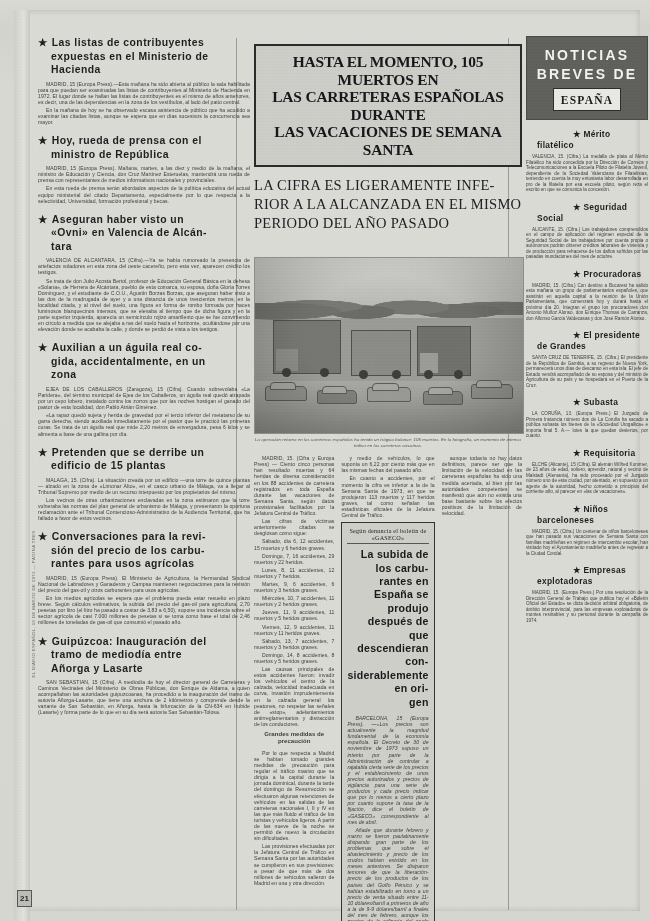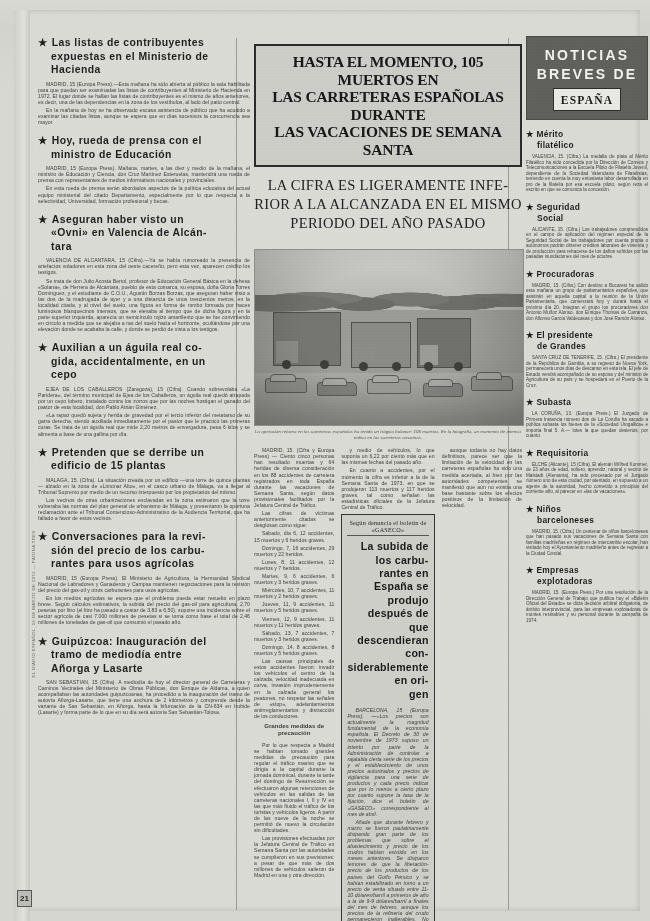--- a/index.html
+++ b/index.html
@@ -75,21 +75,21 @@
     position:relative;margin:8px 0 0 0;border:2px solid #2a2a2a;
     background:#cdcdc8;padding:7px 6px 7px 6px;
   }
   #headline-box .hl{
     display:block;font-family:"Liberation Serif",serif;font-weight:bold;
     font-size:15.2px;line-height:17.5px;color:#16161a;
     letter-spacing:-.2px;text-align:center;
     transform:scaleX(1.02);
   }
   #subhead{
-    margin:9px 0 16px 0;text-align:center;
+    margin:9px 0 24px 0;text-align:left;
   }
   #subhead .sl{
     display:block;font-family:"Liberation Serif",serif;
     font-size:14.5px;line-height:19px;color:#202024;letter-spacing:.3px;
   }
 
   
   #photo{
     position:relative;width:100%;height:175px;margin:2px 0 3px 0;
     background:#9a9a96;overflow:hidden;border:1px solid #8d8d89;
@@ -155,21 +155,21 @@
   #espana-plate span{
     font-family:"Liberation Serif",serif;font-weight:bold;font-size:11.5px;
     letter-spacing:1.2px;color:#1a1a1a;margin-top:40px;
   }
 
   .side-head{
     font-size:8.4px;font-weight:bold;color:#1d1d1d;line-height:11px;
     letter-spacing:.3px;margin:9px 0 3px 0;
   }
   .side-head .ln{display:block;padding-left:11px;}
-  .side-head .ln:first-child{padding-left:0;}
+  .side-head .ln:first-child{padding-left:0;margin-left:47px;}
   .side-p{
     font-size:4.6px;line-height:5.5px;color:#3c3c3a;text-align:justify;
     text-indent:6px;margin:0 0 2px 0;
   }
 </style>
 </head>
 <body>
 
 <div id="page">
   <div id="paper">
@@ -190,41 +190,41 @@
           <span class="ln">expuestas en el Ministerio de</span>
           <span class="ln">Hacienda</span>
         </div>
         <p class="body-p">MADRID, 15 (Europa Press).—Esta mañana ha sido abierta al público la sala habilitada para que puedan ser examinadas las listas de contribuyentes al Ministerio de Hacienda en 1972. El lugar donde se hallan las listas de contribuyentes es el mismo de años anteriores, es decir, una de las dependencias en la zona de los vestíbulos, al lado del patio central.</p>
         <p class="body-p">En la mañana de hoy se ha observado escasa asistencia de público que ha acudido a examinar las citadas listas, aunque se espera que en días sucesivos la concurrencia sea mayor.</p>
       </div>
 
       <div class="brief-block">
         <div class="kicker-head">
           <span class="ln"><span class="star">★</span><span>Hoy, rueda de prensa con el</span></span>
-          <span class="ln">ministro de Educación</span>
+          <span class="ln">ministro de República</span>
         </div>
         <p class="body-p">MADRID, 15 (Europa Press). Mañana, martes, a las diez y medio de la mañana, el ministro de Educación y Ciencia, don Cruz Martínez Esteruelas, mantendrá una rueda de prensa con representantes de medios informativos nacionales y provinciales.</p>
         <p class="body-p">En esta rueda de prensa serán abordados aspectos de la política educativa del actual equipo ministerial del citado Departamento, especialmente por lo que respecta a la selectividad, Universidad, formación profesional y becas.</p>
       </div>
 
       <div class="brief-block">
         <div class="kicker-head">
           <span class="ln"><span class="star">★</span><span>Aseguran haber visto un</span></span>
           <span class="ln">«Ovni» en Valencia de Alcán-</span>
           <span class="ln">tara</span>
         </div>
         <p class="body-p">VALENCIA DE ALCANTARA, 15 (Cifra).—Ya se había rumoreado la presencia de artefactos voladores en esta zona del oeste cacereño, pero esta vez, aparecen crédito los testigos.</p>
         <p class="body-p">Se trata de don Julio Acosta Bertol, profesor de Educación General Básica en la dehesa «Solana», de Herrera de Alcántara, pueblo de esta comarca, su esposa, doña Gloria Torres Domínguez, y el estudiante de C.O.U., Agustín Borzas Borzas, que aseguran haber visto a las dos de la madrugada de ayer y a una distancia de unos trescientos metros, en la localidad citada, y al nivel del suelo, una figura en forma de rombo formada por haces luminosos blanquecinos intensos, que se elevaba al tiempo que de dicha figura y en la parte superior izquierda, aparecía un semicírculo rojizo amarillento que se fue convirtiendo en círculo a medida que se alejaba a ras del suelo hacia el horizonte, ocultándose por una elevación donde se acababa la calle, y donde se perdió de vista a los testigos.</p>
       </div>
 
       <div class="brief-block">
         <div class="kicker-head">
           <span class="ln"><span class="star">★</span><span>Auxilian a un águila real co-</span></span>
           <span class="ln">gida, accidentalmente, en un</span>
-          <span class="ln">cepo</span>
+          <span class="ln">zona</span>
         </div>
         <p class="body-p">EJEA DE LOS CABALLEROS (Zaragoza), 15 (Cifra). Cuando sobrevolaba «La Paridera», del término municipal de Ejea de los Caballeros, un águila real quedó atrapada por un cepo lobero, instalado contra los zorros que por las noches hostigan el ganado del pastor de esta localidad, don Pablo Atrián Giménez.</p>
         <p class="body-p">«La rapaz quedó sujeta y herida de gravedad por el tercio inferior del metatarso de su garra derecha, siendo auxiliada inmediatamente por el pastor que le practicó las primeras curas. Se trata de un águila real que mide 2,20 metros de envergadura, pesa 6 kilos y se alimenta a base de una gallina por día.</p>
       </div>
 
       <div class="brief-block">
         <div class="kicker-head">
           <span class="ln"><span class="star">★</span><span>Pretenden que se derribe un</span></span>
           <span class="ln">edificio de 15 plantas</span>
         </div>

